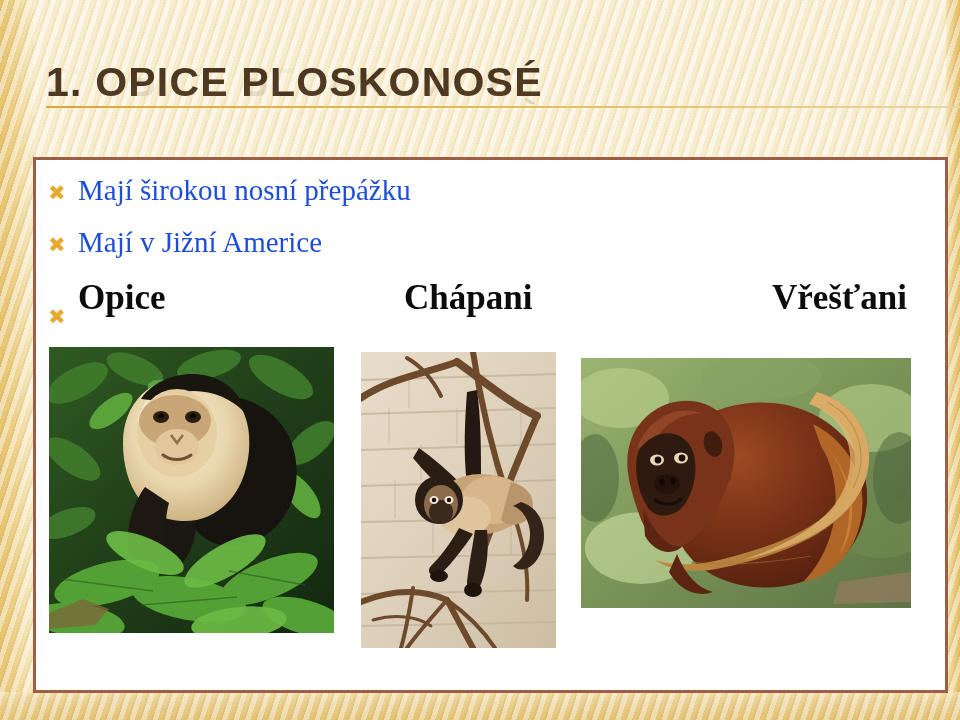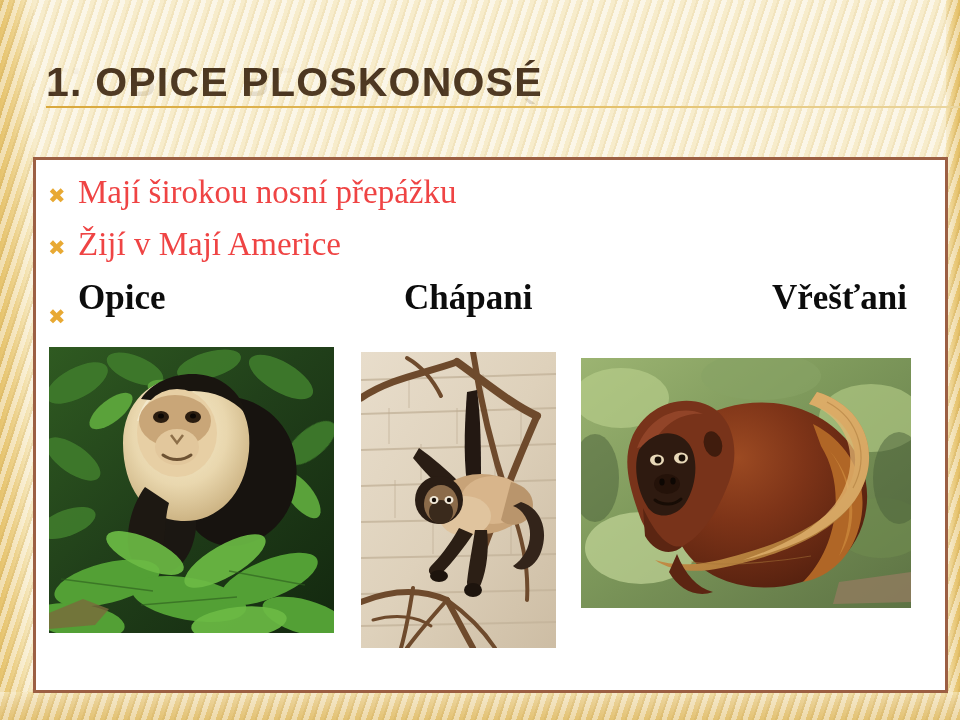--- a/index.html
+++ b/index.html
@@ -175,22 +175,22 @@
     flex: 0 0 30px;
     font-family: "DejaVu Sans", sans-serif;
     font-size: 21px;
     font-weight: bold;
     color: #e8a933;
     text-align: left;
     line-height: 1;
   }
   .bullet-text {
     font-family: "Liberation Serif", serif;
-    font-size: 33px;
-    color: #ef4444;
+    font-size: 29px;
+    color: #1d4ed8;
     line-height: 1.15;
     white-space: nowrap;
   }
 
   
   .species-row {
     display: flex;
     align-items: baseline;
     height: 56px;
   }
@@ -251,21 +251,21 @@
 
     <div class="bullets">
 
       <div class="bullet-row">
         <span class="bullet-mark">✖</span>
         <span class="bullet-text">Mají širokou nosní přepážku</span>
       </div>
 
       <div class="bullet-row">
         <span class="bullet-mark">✖</span>
-        <span class="bullet-text">Žijí v Mají Americe</span>
+        <span class="bullet-text">Mají v Jižní Americe</span>
       </div>
 
       <div class="species-row">
         <span class="bullet-mark">✖</span>
         <span class="species-labels">
           <span class="species species-1">Opice</span>
           <span class="species species-3">Vřešťani</span>
           <span class="species species-2">Chápani</span>
         </span>
       </div>

